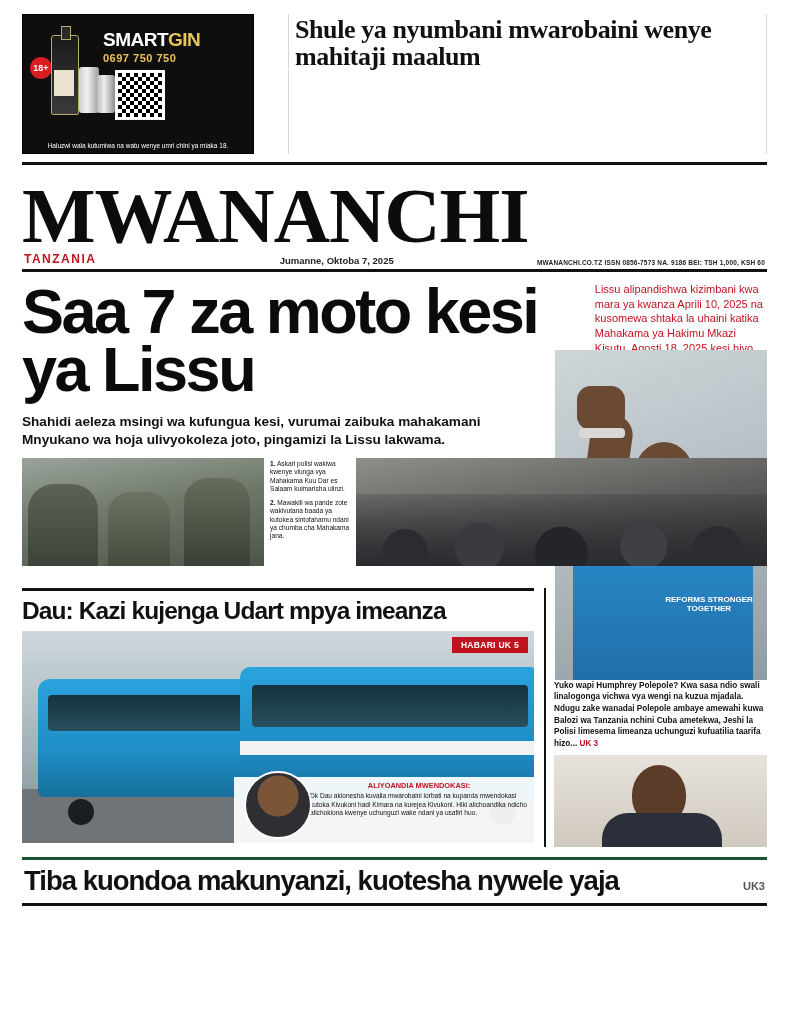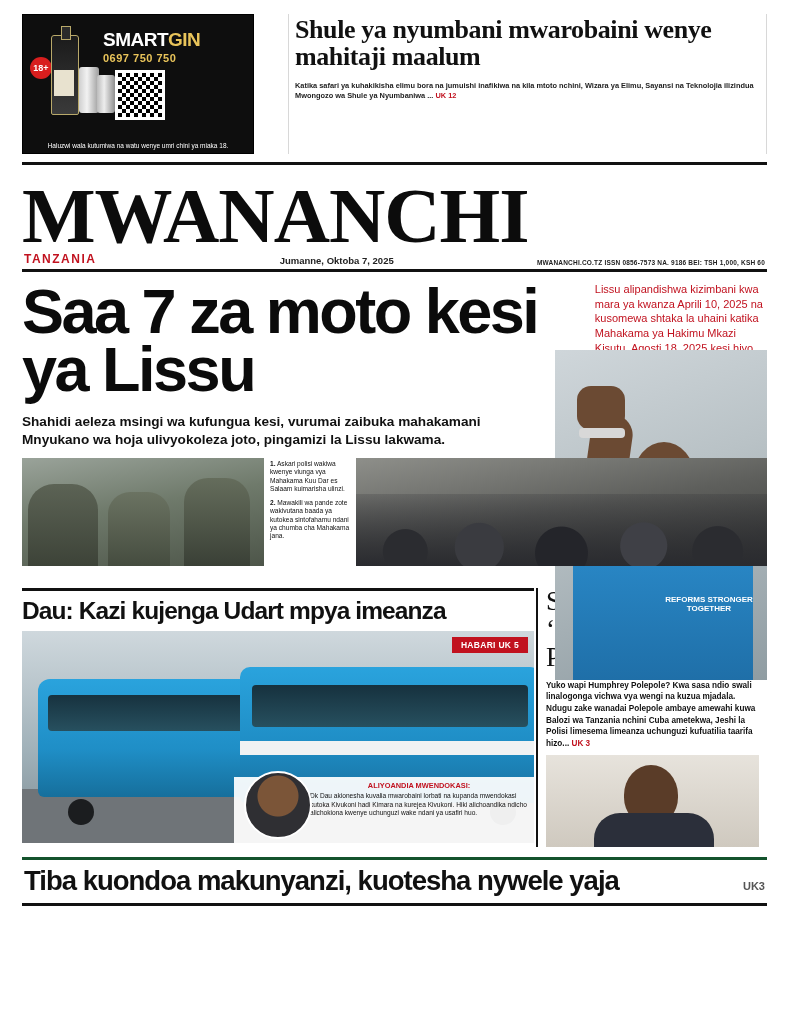--- a/index.html
+++ b/index.html
@@ -409,21 +409,21 @@
     color: #ffffff;
     font-size: 8px;
     font-weight: bold;
     text-align: center;
     line-height: 1.1;
   }
 
   
   .mid {
     display: flex;
-    gap: 2px;
+    gap: 10px;
     margin-top: 22px;
   }
   .mid-left { width: 512px; }
   .mid-left h3 {
     margin: 0 0 6px 0;
     font-size: 24.5px;
     font-weight: bold;
     letter-spacing: -0.9px;
     color: #111;
     border-top: 3px solid #111;
@@ -600,24 +600,20 @@
       <div class="can"></div>
       <div class="can2"></div>
       <div class="brandname"><span>SMART</span><span class="gin">GIN</span></div>
       <div class="phone">0697 750 750</div>
       <div class="qr"></div>
       <div class="warn">Haluzwi wala kutumiwa na watu wenye umri chini ya miaka 18.</div>
     </div>
 
     <div class="top-headline">
       <h2>Shule ya nyumbani mwarobaini wenye mahitaji maalum</h2>
-      <div class="deck">
-        <span>Katika safari ya kuhakikisha elimu bora na jumuishi inafikiwa na kila mtoto nchini, Wizara ya Elimu, Sayansi na Teknolojia ilizindua Mwongozo wa Shule ya Nyumbaniwa ...</span>
-        <span class="ref">UK 12</span>
-      </div>
     </div>
 
   </div>
 
   <div class="masthead-rule-top"></div>
   <div class="masthead">
     <div class="title">MWANANCHI</div>
   </div>
   <div class="masthead-meta">
     <div class="country">TANZANIA</div>

